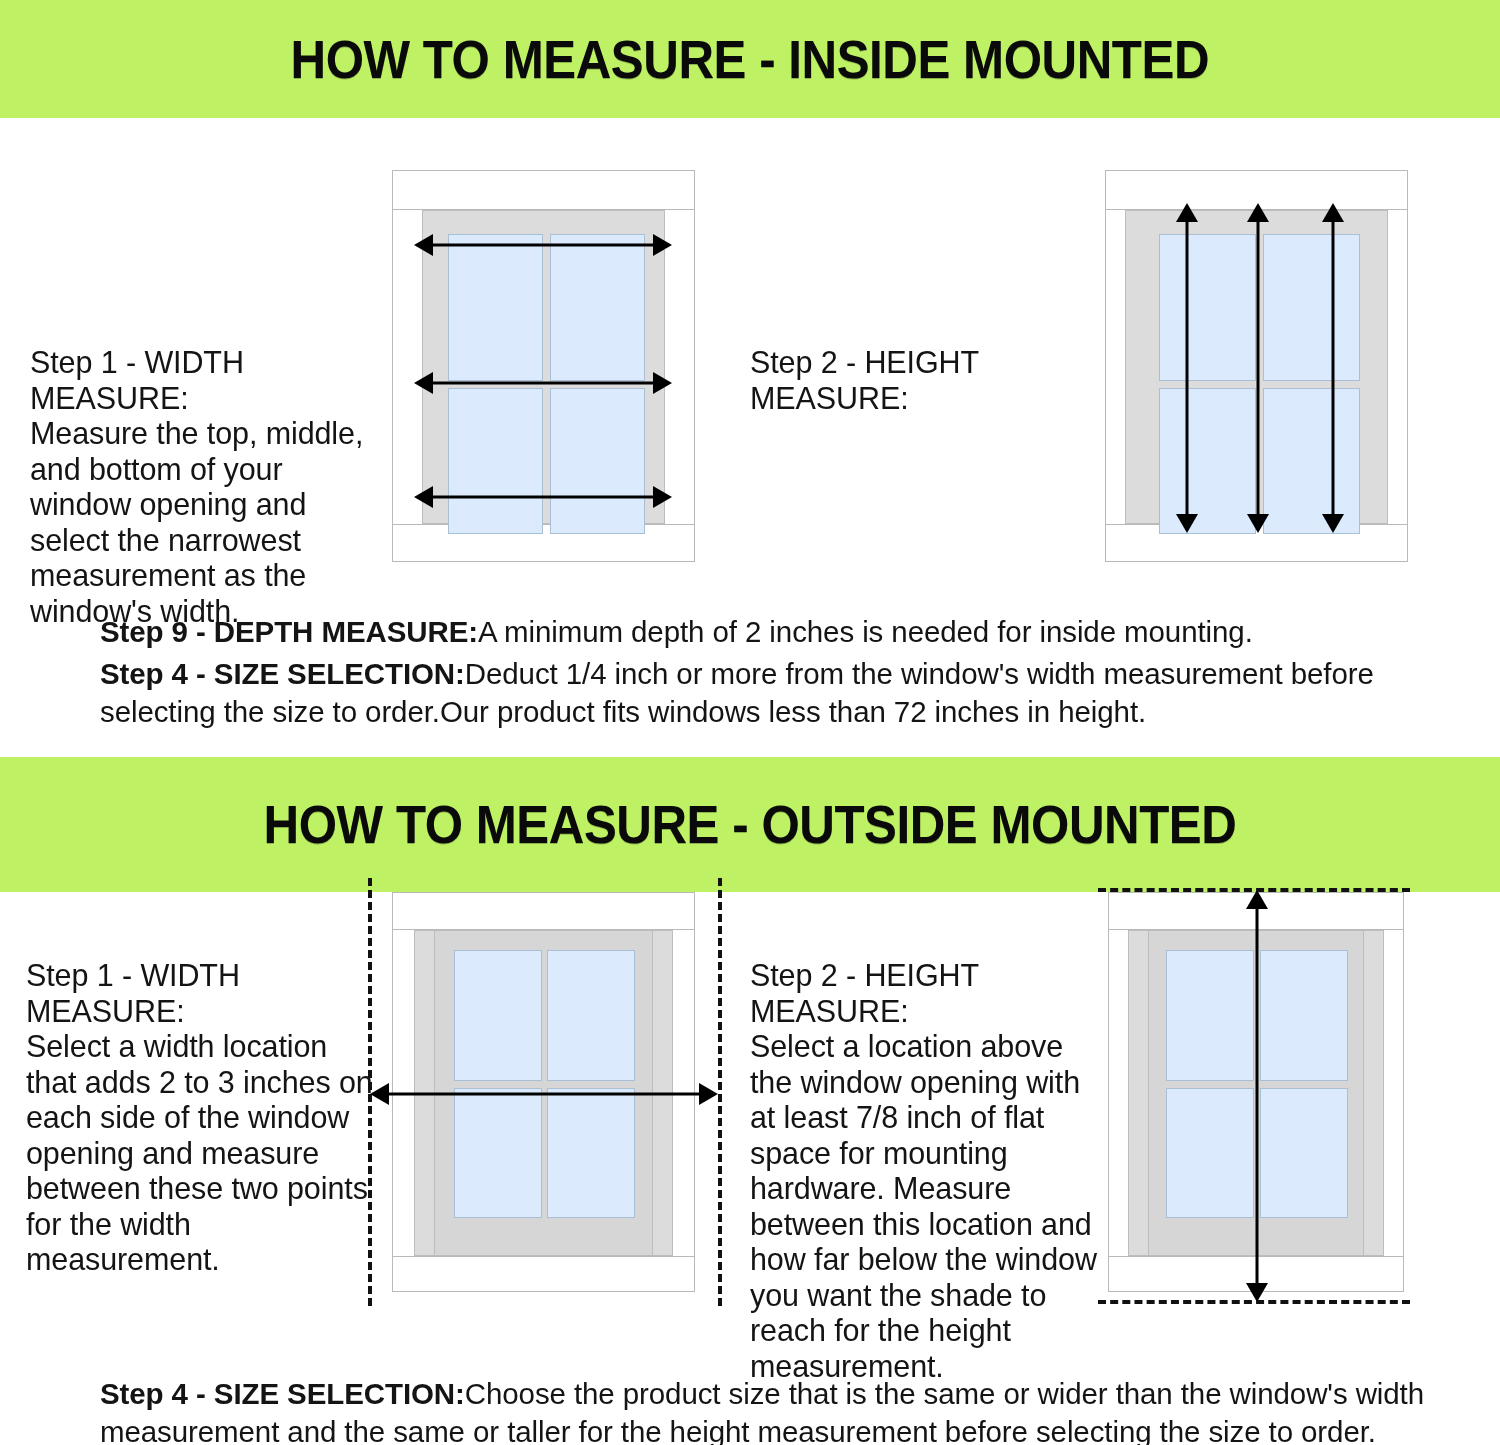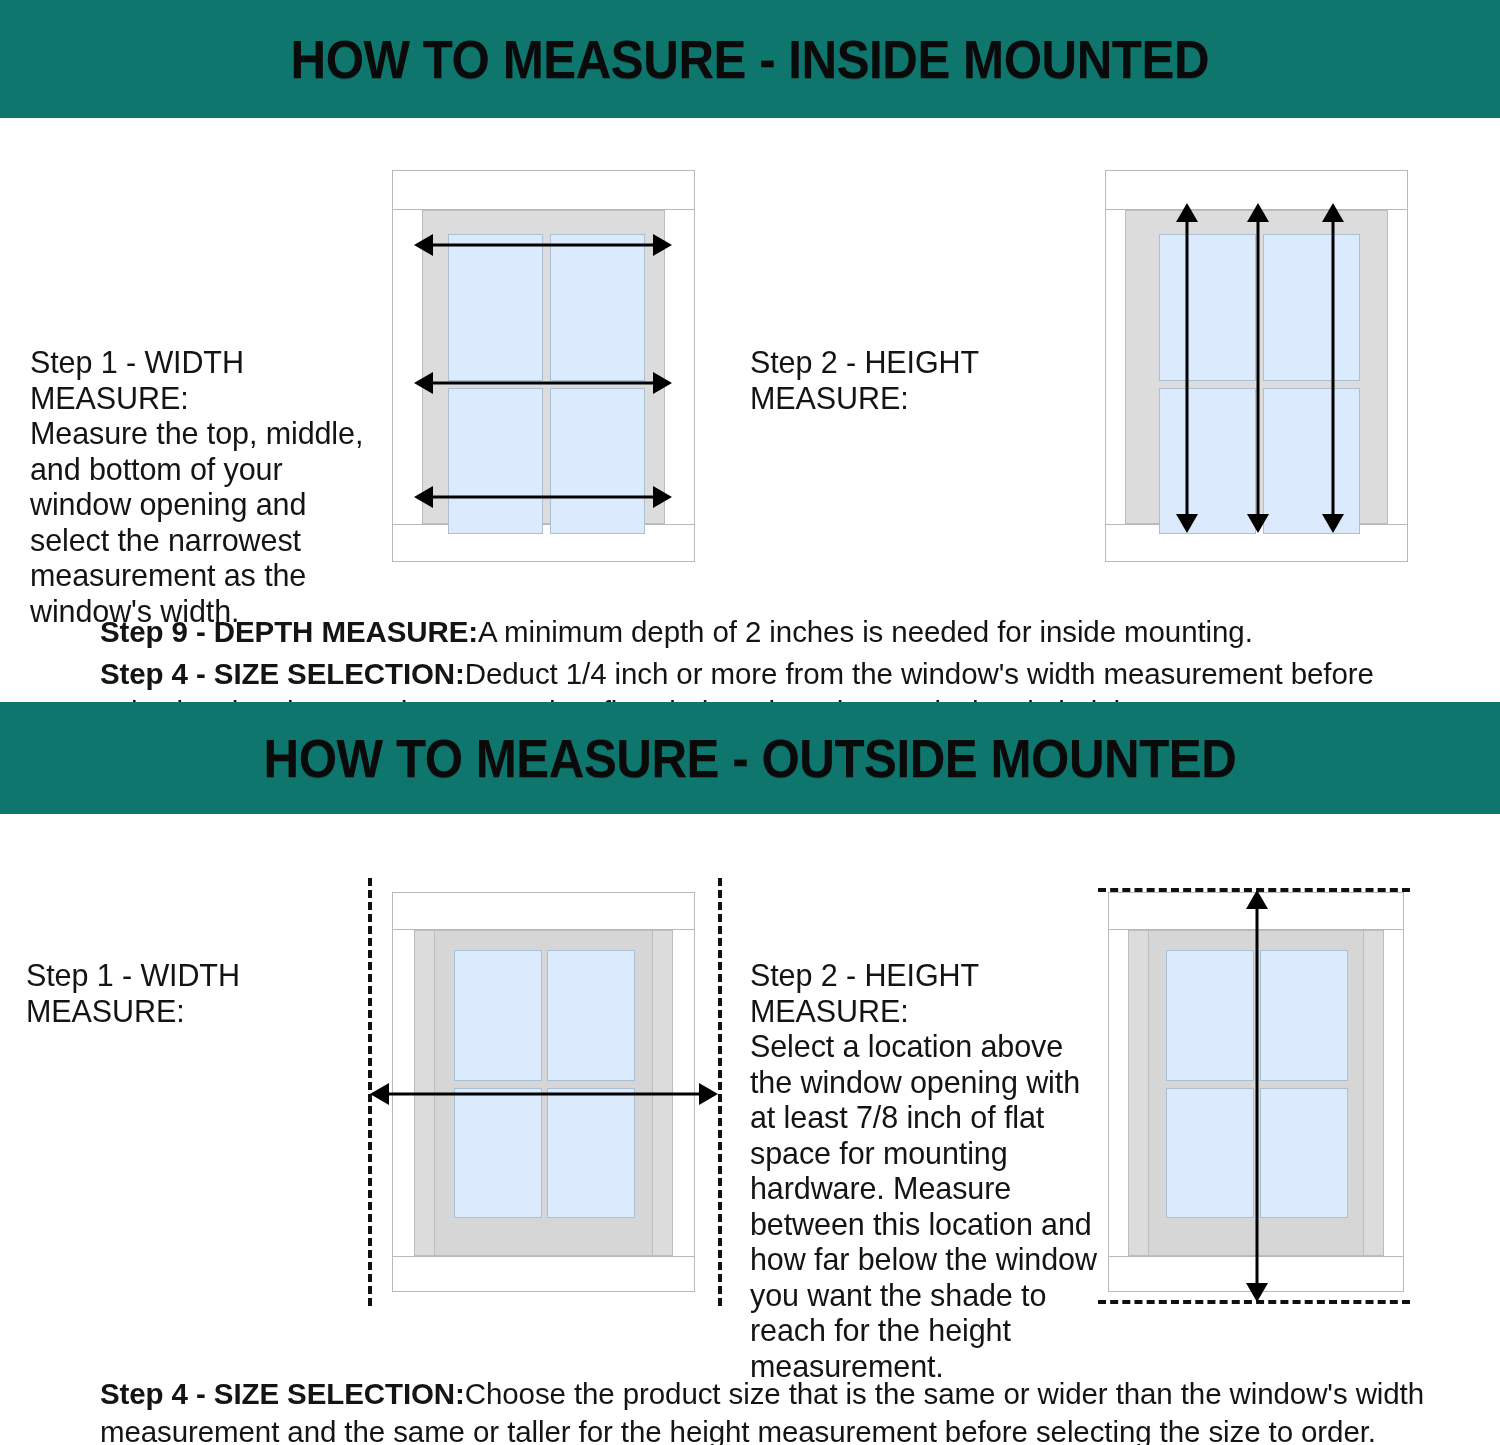--- a/index.html
+++ b/index.html
@@ -9,36 +9,36 @@
     font-family:"Liberation Sans", sans-serif;
     color:#111111;
     overflow:hidden;
     position:relative;
   }
   .page{position:relative;width:1500px;height:1445px;}
 
   
   .banner{
     position:absolute;left:0;width:1500px;
-    background:#0f766e;
+    background:#bef264;
     display:flex;align-items:center;justify-content:center;
   }
   .banner-title{
     font-family:"Liberation Sans", sans-serif;
     font-weight:bold;
     font-size:53px;
     letter-spacing:-0.5px;
     color:#0a0a0a;
     transform:scaleX(0.93);
     transform-origin:center;
     white-space:nowrap;
     text-shadow:0 1px 0 rgba(0,0,0,0.25);
   }
   #banner1{top:0;height:118px;}
-  #banner2{top:702px;height:112px;}
+  #banner2{top:757px;height:135px;}
 
   
   .steptext{
     position:absolute;
     font-size:30.5px;
     line-height:35.5px;
     color:#141414;
     letter-spacing:-0.1px;
   }
   .steptext .hdr{font-weight:normal;}
@@ -215,20 +215,21 @@
   <div class="wide" style="left:100px;top:655px;width:1320px;">
     <span class="hdr">Step 4 - SIZE SELECTION:</span><span>Deduct 1/4 inch or more from the window's width measurement before selecting the size to order.Our product fits windows less than 72 inches in height.</span>
   </div>
 
   <div class="banner" id="banner2">
     <div class="banner-title">HOW TO MEASURE - OUTSIDE MOUNTED</div>
   </div>
 
   <div class="steptext" style="left:26px;top:958px;width:350px;">
     <span class="hdr">Step 1 - WIDTH MEASURE:</span><br>
+    <span>Select a width location that adds 2 to 3 inches on each side of the window opening  and measure between these two points for the width measurement.</span>
   </div>
 
   <div class="dash-v" style="left:368px;top:878px;height:428px;"></div>
   <div class="dash-v" style="left:718px;top:878px;height:428px;"></div>
 
   <div class="window" style="left:392px;top:892px;width:303px;height:400px;">
 
     <div class="w-casing"></div>
     <div class="w-head" style="height:38px;"></div>
     <div class="w-sill" style="height:36px;"></div>

